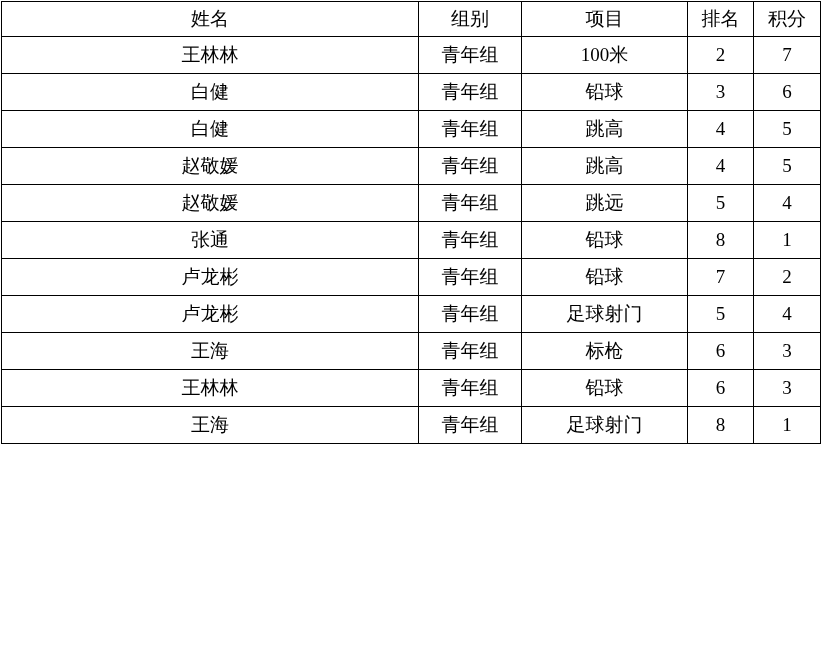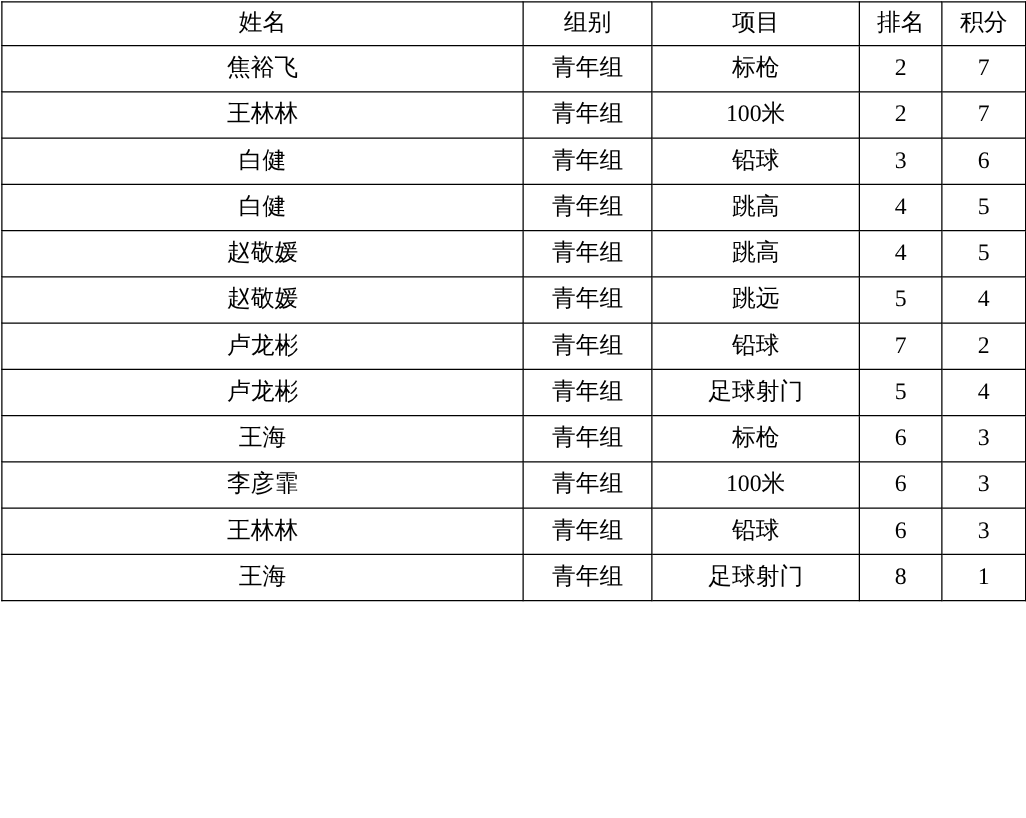--- a/index.html
+++ b/index.html
@@ -71,27 +71,20 @@
       <tr>
         <th>姓名</th>
         <th>组别</th>
         <th>项目</th>
         <th>排名</th>
         <th>积分</th>
       </tr>
     </thead>
     <tbody>
       <tr>
-        <td>焦裕飞</td>
-        <td>青年组</td>
-        <td>标枪</td>
-        <td class="num">2</td>
-        <td class="num">7</td>
-      </tr>
-      <tr>
         <td>王林林</td>
         <td>青年组</td>
         <td>100米</td>
         <td class="num">2</td>
         <td class="num">7</td>
       </tr>
       <tr>
         <td>白健</td>
         <td>青年组</td>
         <td>铅球</td>
@@ -113,44 +106,44 @@
         <td class="num">5</td>
       </tr>
       <tr>
         <td>赵敬媛</td>
         <td>青年组</td>
         <td>跳远</td>
         <td class="num">5</td>
         <td class="num">4</td>
       </tr>
       <tr>
+        <td>张通</td>
+        <td>青年组</td>
+        <td>铅球</td>
+        <td class="num">8</td>
+        <td class="num">1</td>
+      </tr>
+      <tr>
         <td>卢龙彬</td>
         <td>青年组</td>
         <td>铅球</td>
         <td class="num">7</td>
         <td class="num">2</td>
       </tr>
       <tr>
         <td>卢龙彬</td>
         <td>青年组</td>
         <td>足球射门</td>
         <td class="num">5</td>
         <td class="num">4</td>
       </tr>
       <tr>
         <td>王海</td>
         <td>青年组</td>
         <td>标枪</td>
-        <td class="num">6</td>
-        <td class="num">3</td>
-      </tr>
-      <tr>
-        <td>李彦霏</td>
-        <td>青年组</td>
-        <td>100米</td>
         <td class="num">6</td>
         <td class="num">3</td>
       </tr>
       <tr>
         <td>王林林</td>
         <td>青年组</td>
         <td>铅球</td>
         <td class="num">6</td>
         <td class="num">3</td>
       </tr>

